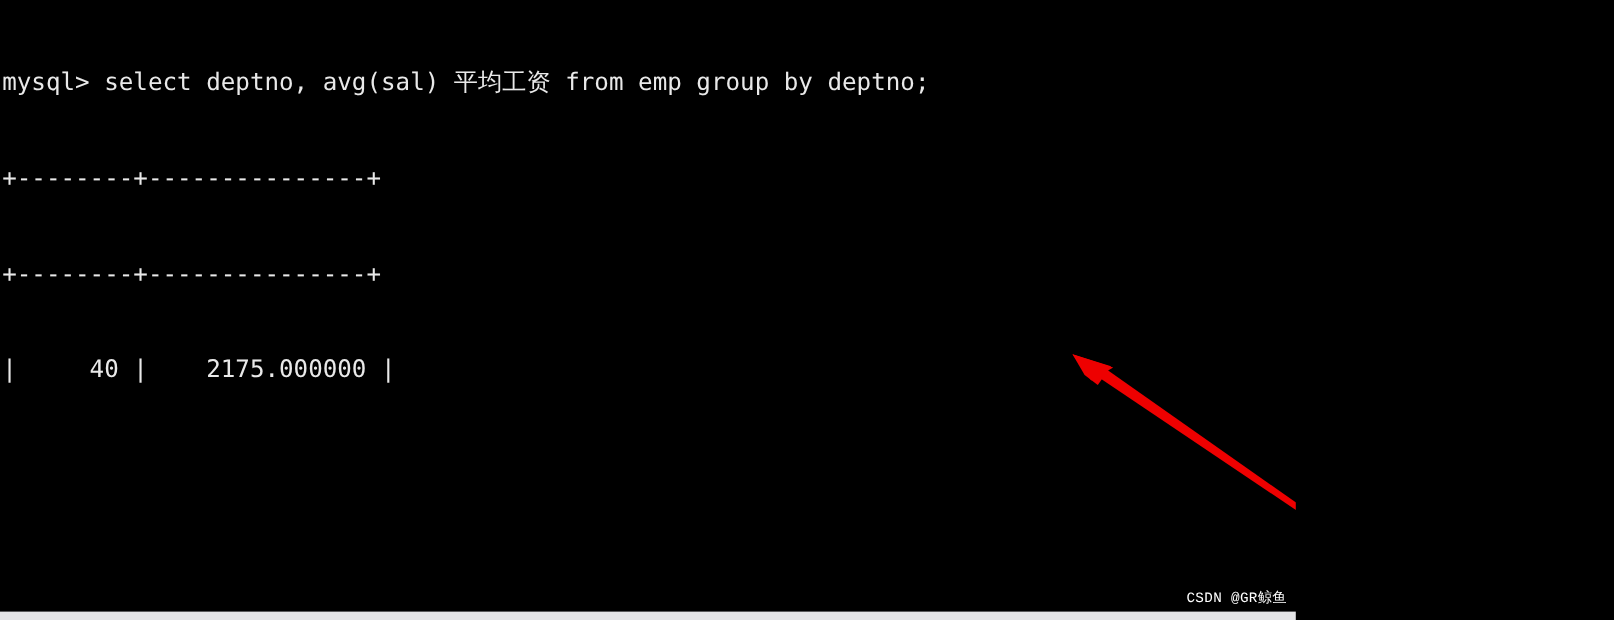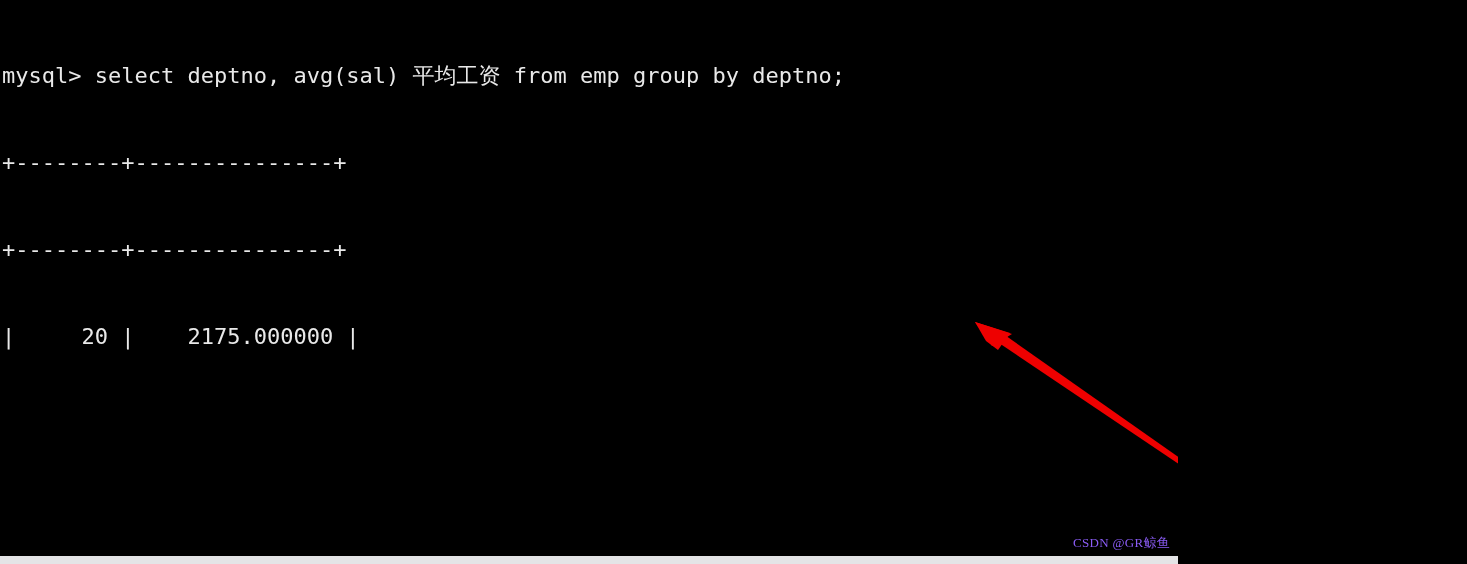--- a/index.html
+++ b/index.html
@@ -45,22 +45,22 @@
     left: 0;
     top: 0;
     width: 1467px;
     height: 564px;
     pointer-events: none;
   }
   #watermark {
     position: absolute;
     right: 8px;
     bottom: 12px;
-    color: #8b5cf6;
-    font-family: Liberation Serif, serif;
+    color: #ffffff;
+    font-family: Liberation Mono, monospace;
     font-size: 13px;
     letter-spacing: 0.3px;
     white-space: nowrap;
   }
   #bottom-strip {
     position: absolute;
     left: 0;
     bottom: 0;
     width: 1467px;
     height: 8px;
@@ -69,21 +69,21 @@
 </style>
 </head>
 <body>
 
 <div id="terminal">
 
   <div id="console-text">
     <div class="line">mysql&gt; select deptno, avg(sal) 平均工资 from emp group by deptno;</div>
     <div class="line">+--------+---------------+</div>
     <div class="line">+--------+---------------+</div>
-    <div class="line">|     20 |    2175.000000 |</div>
+    <div class="line">|     40 |    2175.000000 |</div>
     
     
     
     
     
     
     
     
     
     

